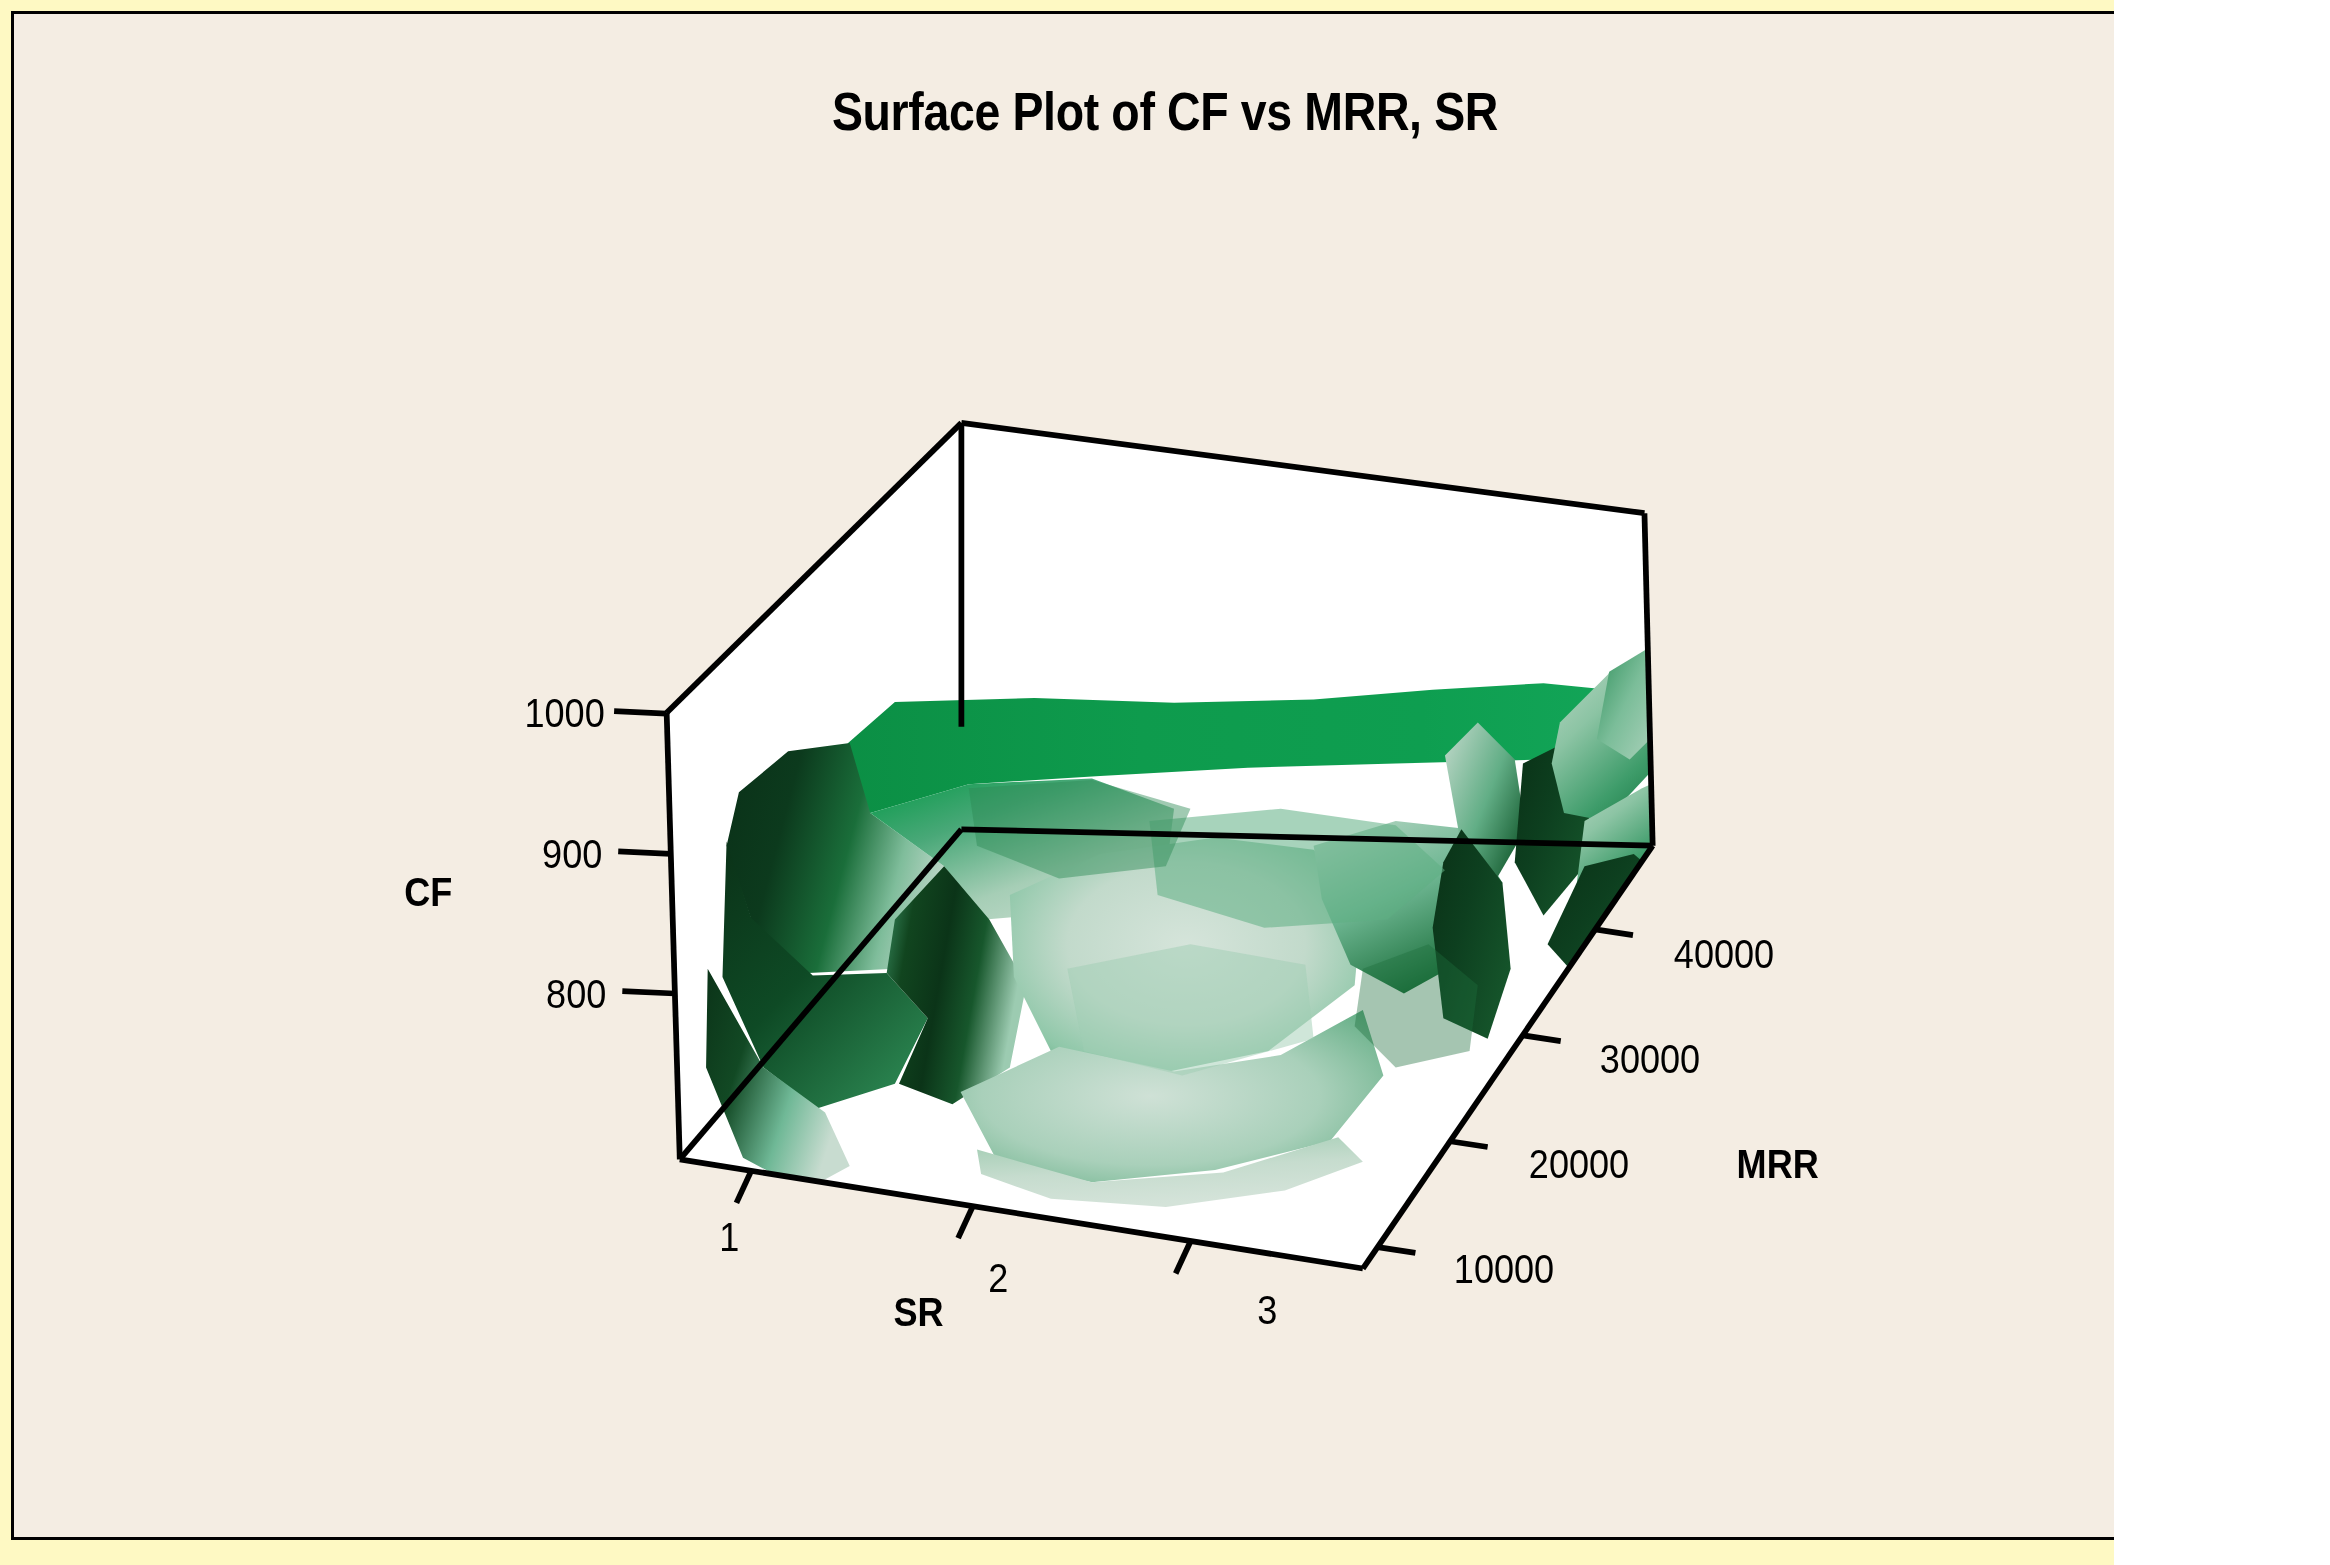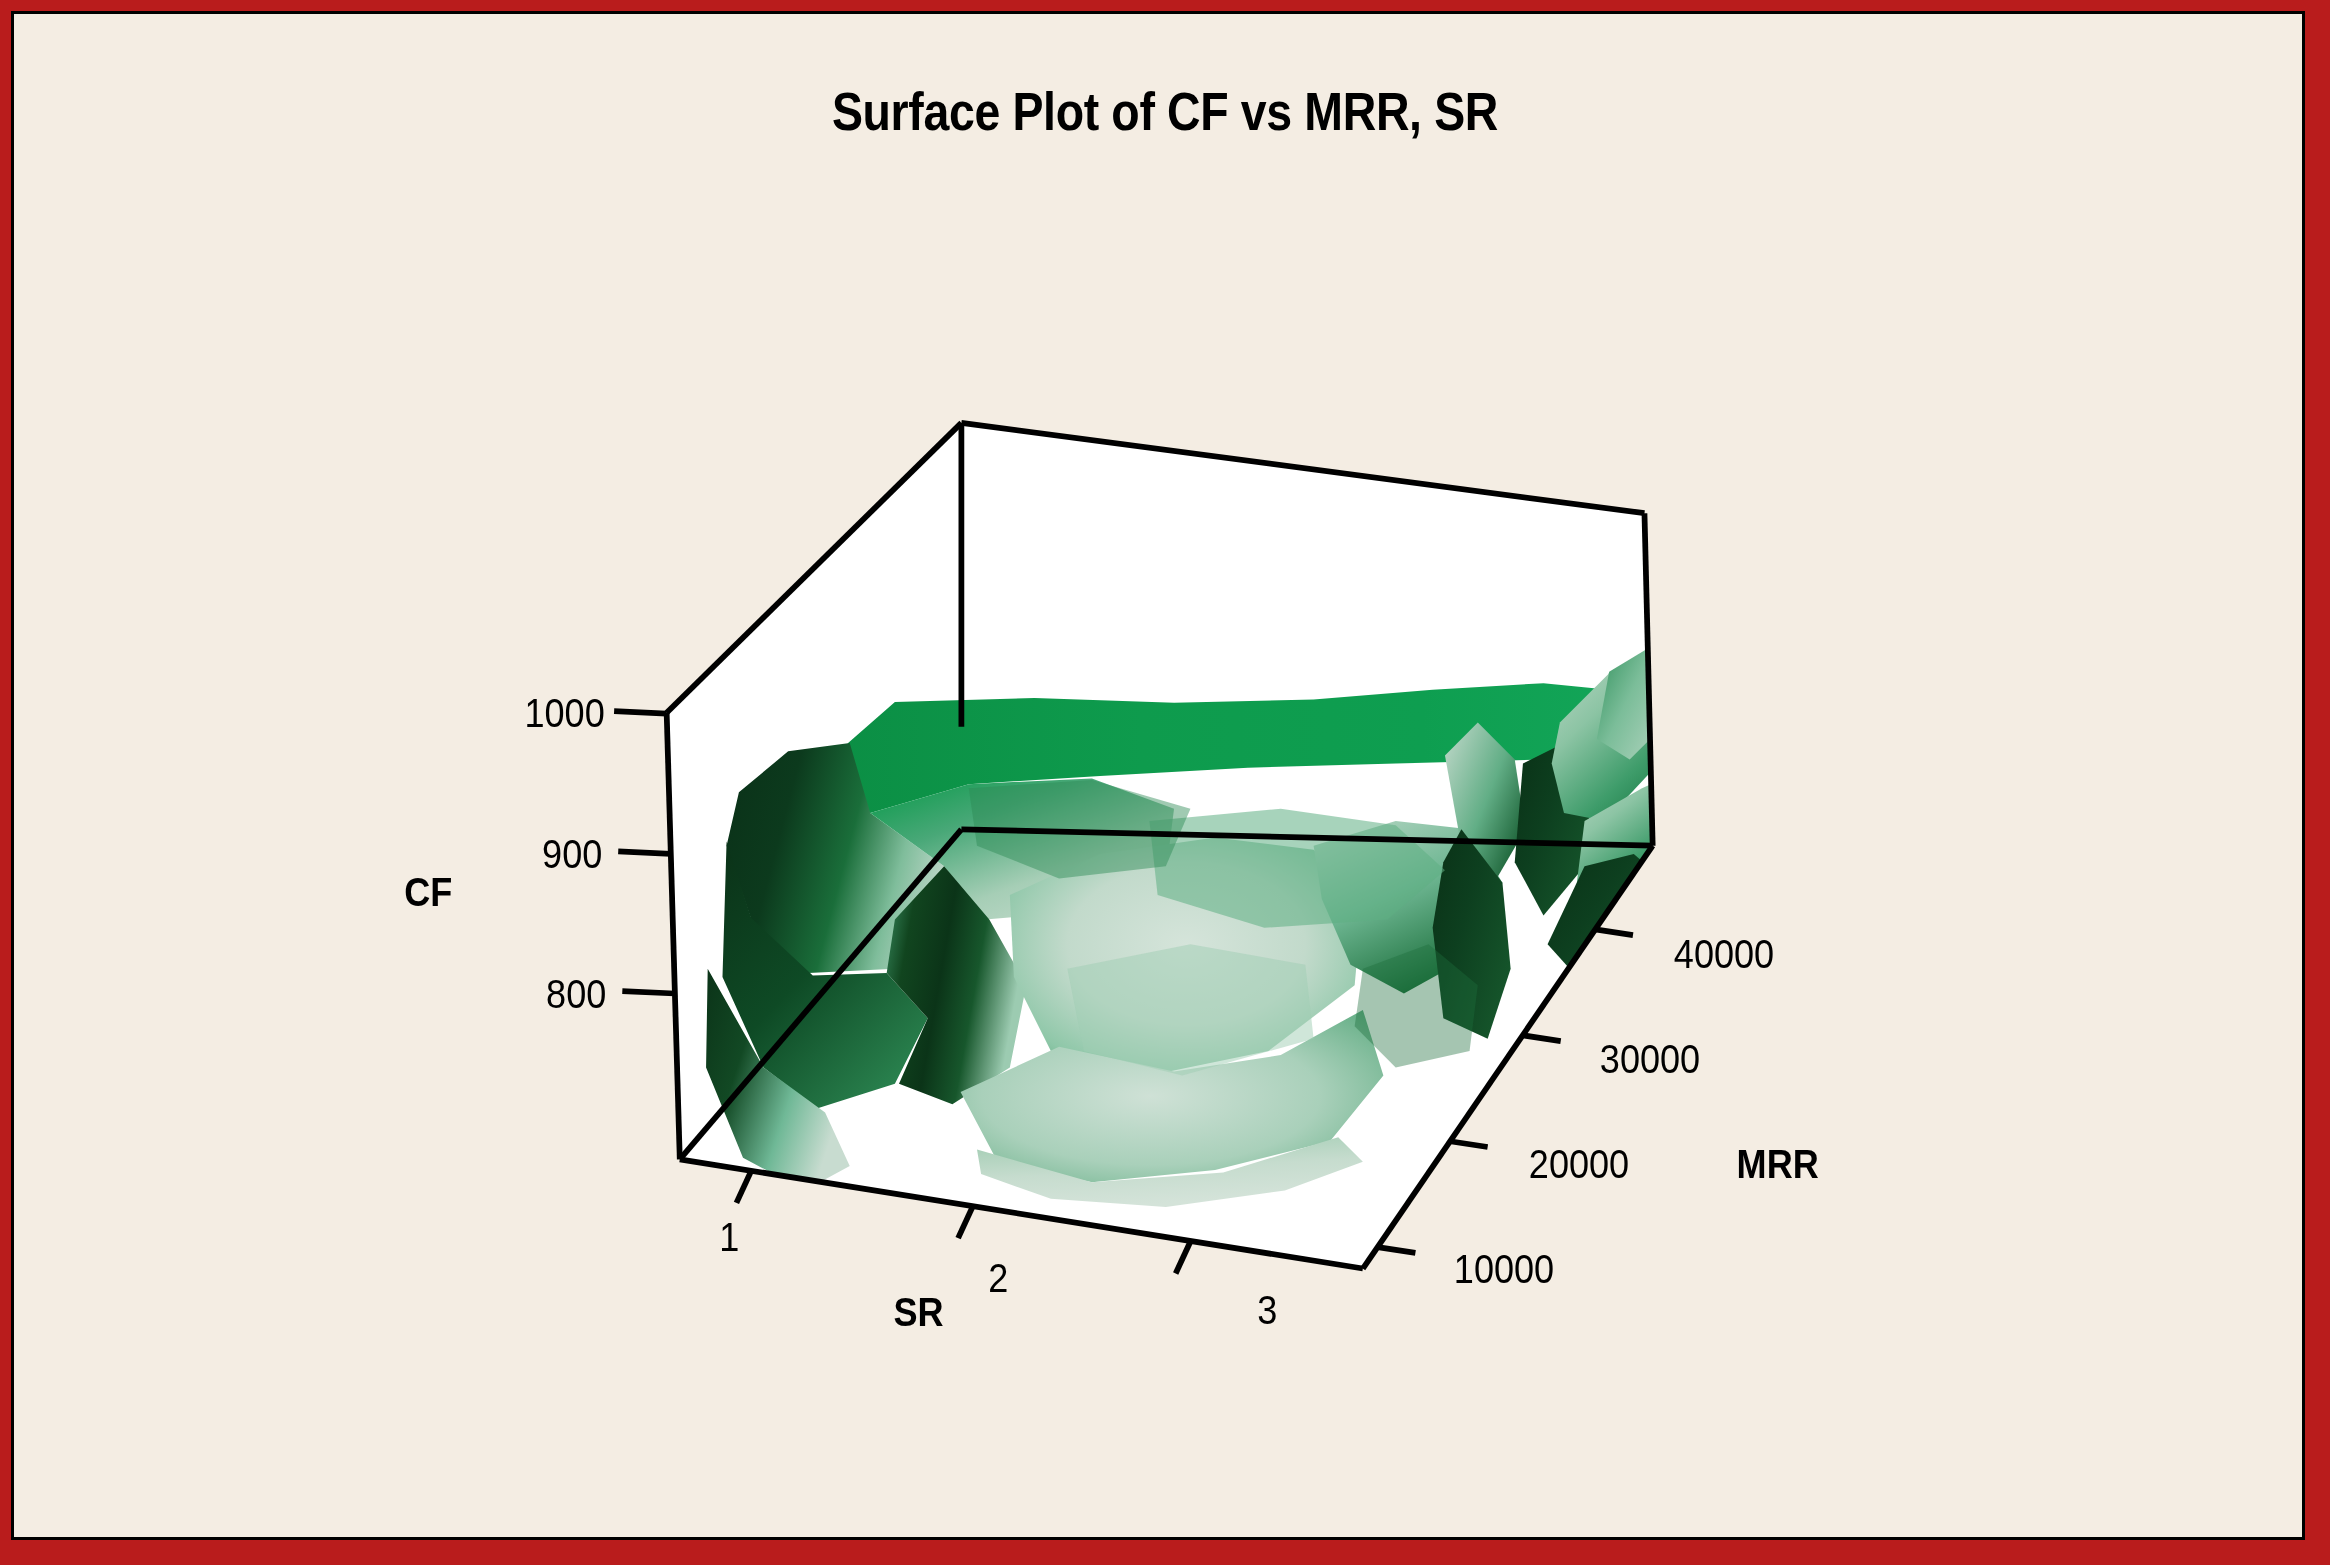--- a/index.html
+++ b/index.html
@@ -2,23 +2,23 @@
 <html style="font-size:13px"><head>
 <meta charset="utf-8">
 <style>
   html, body {
     margin: 0;
     padding: 0;
     background: #ffffff;
   }
   #stage {
     position: relative;
-    width: 2330px;
+    width: 2114px;
     height: 1565px;
-    background: #b91c1c;
+    background: #fef9c3;
     overflow: hidden;
     font-family: "Liberation Sans", sans-serif;
   }
   
   #panel {
     position: absolute;
     left: 10.7px;
     top: 10.7px;
     width: 2294px;
     height: 1529px;

